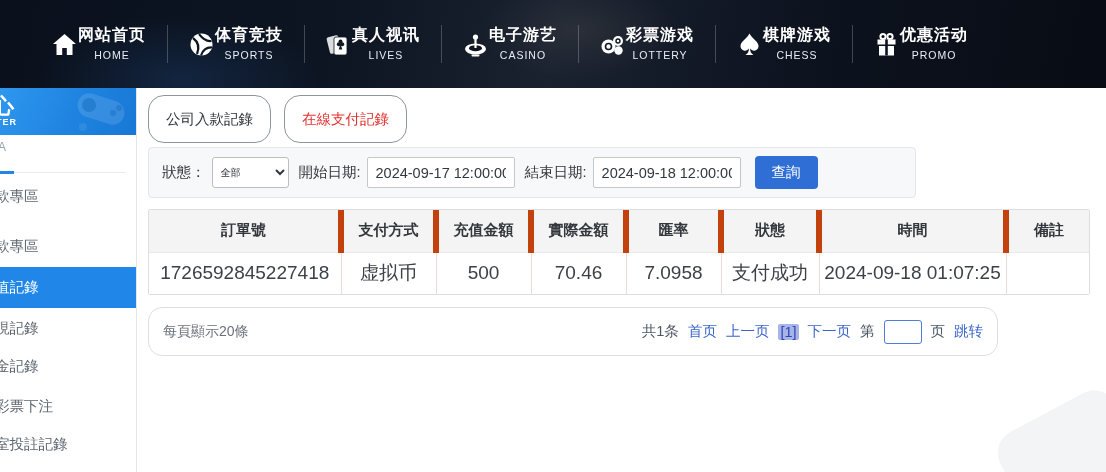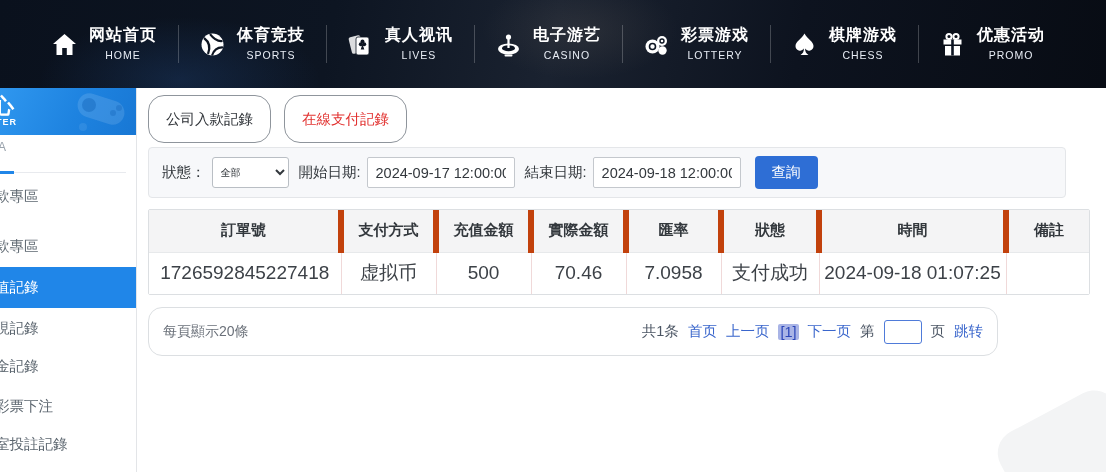--- a/index.html
+++ b/index.html
@@ -9,21 +9,21 @@
   
   .topnav {
     position:absolute; left:0; top:0; width:1106px; height:88px;
     background:
       radial-gradient(140px 70px at 580px 30px, rgba(120,110,100,0.18), rgba(0,0,0,0) 70%),
       radial-gradient(200px 90px at 180px 80px, rgba(40,90,160,0.25), rgba(0,0,0,0) 70%),
       linear-gradient(100deg, #0a111d 0%, #0d1522 30%, #1a2230 50%, #0d131f 72%, #080c14 100%);
   }
   .topnav ul { list-style:none; display:flex; align-items:center; height:100%; padding-left:30px; }
   .topnav li {
-    display:flex; align-items:center; gap:11px; padding:0 21px; height:44px; cursor:pointer;
+    display:flex; align-items:center; padding:0 21px; height:44px; cursor:pointer;
     position:relative;
   }
   .topnav li + li::before {
     content:""; position:absolute; left:0; top:3px; height:38px; width:1px;
     background:rgba(255,255,255,0.22);
   }
   .nav-icon { width:27px; height:27px; flex:0 0 auto; }
   .nav-text { text-align:center; }
   .nav-title { color:#fff; font-size:16px; font-weight:bold; letter-spacing:1px; line-height:20px; }
   .nav-sub { color:#e8edf5; font-size:10.5px; letter-spacing:1px; line-height:14px; }
@@ -70,21 +70,21 @@
   }
 
   .tabs { position:absolute; left:11px; top:7px; display:flex; gap:13px; }
   .pill {
     height:48px; padding:0 17px; border:1px solid #8f959c; border-radius:16px;
     background:#fff; display:flex; align-items:center; font-size:14.5px; color:#2f3338; cursor:pointer;
   }
   .pill.red { color:#e23230; }
 
   .filterbox {
-    position:absolute; left:11px; top:59px; width:918px; height:51px;
+    position:absolute; left:11px; top:59px; width:768px; height:51px;
     background:#f7f8fa; border:1px solid #e4e6e9; border-radius:4px;
     display:flex; align-items:center; padding:0 13px; font-size:14.5px; color:#33383d;
   }
   .filterbox .lab { margin-right:6px; white-space:nowrap; }
   .filterbox select {
     width:77px; height:31px; border:1px solid #b9bec4; border-radius:3px; background:#fff;
     font-size:10px; color:#33383d; padding:0 4px; margin-right:10px;
     font-family:"Liberation Sans","DejaVu Sans",sans-serif;
   }
   .filterbox input.date {

